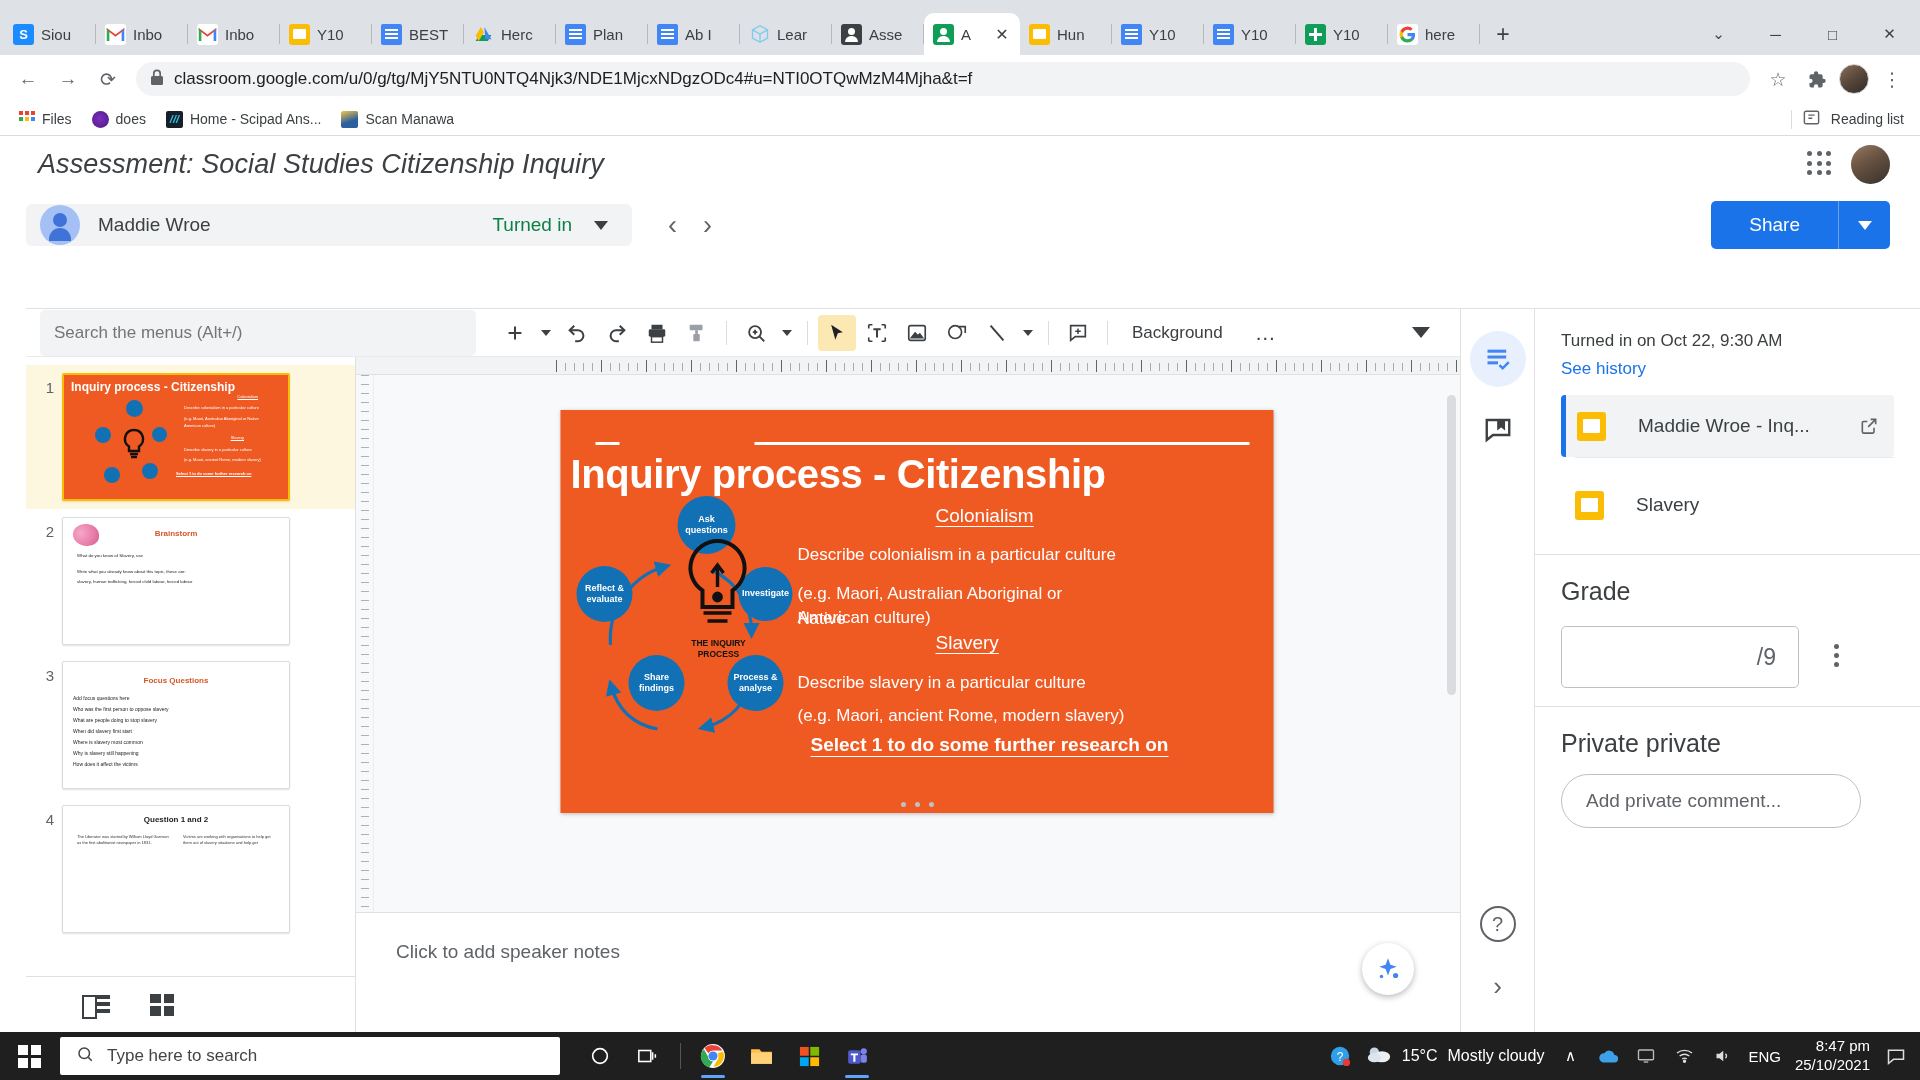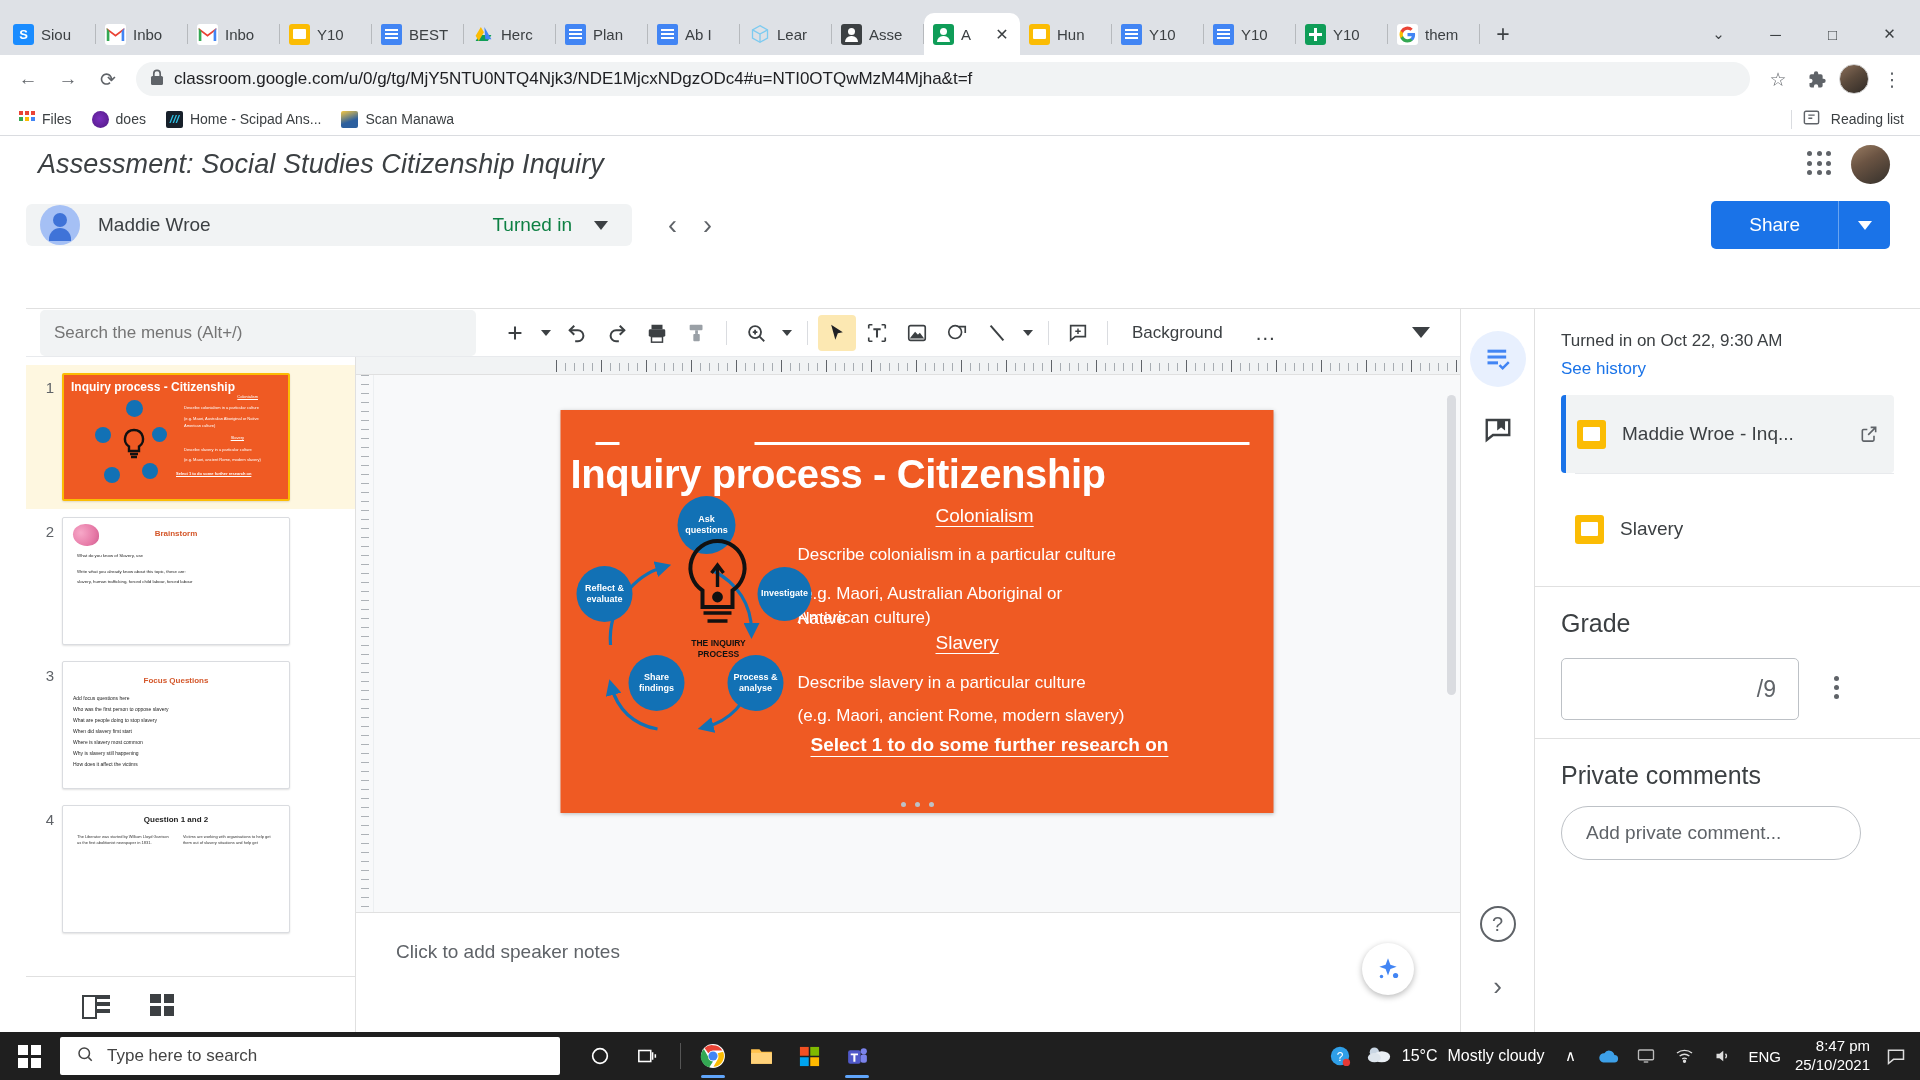--- a/index.html
+++ b/index.html
@@ -354,21 +354,21 @@
     display:flex;align-items:center;justify-content:center; color:#5f6368; font-size:26px; cursor:pointer;
   }
 
   
   #sidebar { width: 385px; flex: 0 0 385px; background: #fff; overflow: hidden; }
   .sb-section { padding: 22px 26px 18px 26px; border-bottom: 1px solid #e0e0e0; }
   .sb-h { font-size: 25px; color: #3c4043; font-weight: 400; margin-bottom: 16px; }
   .sb-sub { font-size: 17px; color: #3c4043; margin-bottom: 8px; }
   .sb-link { font-size: 17px; color: #1a73e8; cursor: pointer; }
   .file-row {
-    display: flex; align-items: center; gap: 16px; height: 78px; padding: 0 8px 0 14px;
+    display: flex; align-items: center; gap: 32px; height: 62px; padding: 0 8px 0 14px;
     margin-top: 16px; border-radius: 4px; cursor: pointer;
   }
   .file-row.selected { background: #f1f3f4; border-left: 5px solid #1a73e8; padding-left: 11px; }
   .file-ico {
     width: 29px; height: 29px; flex: 0 0 29px; background: #fbbc04; border-radius: 3px; position: relative;
   }
   .file-ico::after { content:""; position:absolute; left:6px; top:7px; width:17px; height:14px; background:#fff; border-radius:1px; }
   .file-name { font-size: 19px; color: #3c4043; white-space: nowrap; overflow: hidden; text-overflow: ellipsis; }
   .file-open { margin-left: auto; width: 34px; height: 34px; display:flex; align-items:center; justify-content:center; color:#5f6368; }
   .file-divider { height: 1px; background: #e8eaed; margin-left: 14px; }
@@ -501,21 +501,21 @@
     </div>
     <div class="tab">
       <span class="favicon fav-google">
         <svg viewBox="0 0 24 24" width="19" height="19">
             <path fill="#4285f4" d="M21.6 12.2c0-.7-.1-1.4-.2-2H12v3.9h5.4a4.6 4.6 0 01-2 3v2.5h3.2c1.9-1.7 3-4.3 3-7.4z"></path>
             <path fill="#34a853" d="M12 22c2.7 0 5-.9 6.6-2.4l-3.2-2.5c-.9.6-2 1-3.4 1-2.6 0-4.8-1.8-5.6-4.1H3.1v2.6A10 10 0 0012 22z"></path>
             <path fill="#fbbc04" d="M6.4 14c-.2-.6-.3-1.3-.3-2s.1-1.4.3-2V7.4H3.1a10 10 0 000 9.2L6.4 14z"></path>
             <path fill="#ea4335" d="M12 5.9c1.5 0 2.8.5 3.8 1.5l2.8-2.8A10 10 0 003.1 7.4L6.4 10c.8-2.3 3-4.1 5.6-4.1z"></path>
           </svg>
       </span>
-      <span class="tab-label">them</span>
+      <span class="tab-label">here</span>
     </div>
     <div id="new-tab-btn">+</div>
 
     <div id="win-ctrls">
       <div class="win-btn">⌄</div>
       <div class="win-btn">─</div>
       <div class="win-btn">□</div>
       <div class="win-btn close">✕</div>
     </div>
   </div>
@@ -833,21 +833,21 @@
                     <defs>
                         <marker id="ar" markerWidth="5" markerHeight="5" refX="2.5" refY="2.5" orient="auto">
                       <path d="M0 0 L5 2.5 L0 5 z" fill="#1271b5" stroke="none"></path>
                         </marker>
                       </defs>
                   </svg>
 
                   <div class="node" style="left:117px;top:86px;width:58px;height:58px">
                     <span>Ask questions</span>
                     </div>
-                  <div class="node" style="left:197px;top:157px;width:54px;height:54px">
+                  <div class="node" style="left:178px;top:157px;width:54px;height:54px">
                     <span>Investigate</span>
                     </div>
                   <div class="node" style="left:167px;top:245px;width:56px;height:56px">
                     <span>Process &amp; analyse</span>
                     </div>
                   <div class="node" style="left:68px;top:245px;width:56px;height:56px">
                     <span>Share findings</span>
                     </div>
                   <div class="node" style="left:16px;top:156px;width:56px;height:56px">
                     <span>Reflect &amp; evaluate</span>
@@ -938,21 +938,21 @@
             </div>
             <div id="grade-kebab">
               <span></span>
                 <span></span>
                 <span></span>
             </div>
           </div>
         </div>
 
         <div class="sb-section" style="border-bottom:none">
-          <div class="sb-h">Private comments</div>
+          <div class="sb-h">Private private</div>
           <div id="comment-input">Add private comment...</div>
         </div>
       </div>
 
     </div>
   </div>
 </div>
 
 <div id="taskbar">
   <div id="start-btn">

